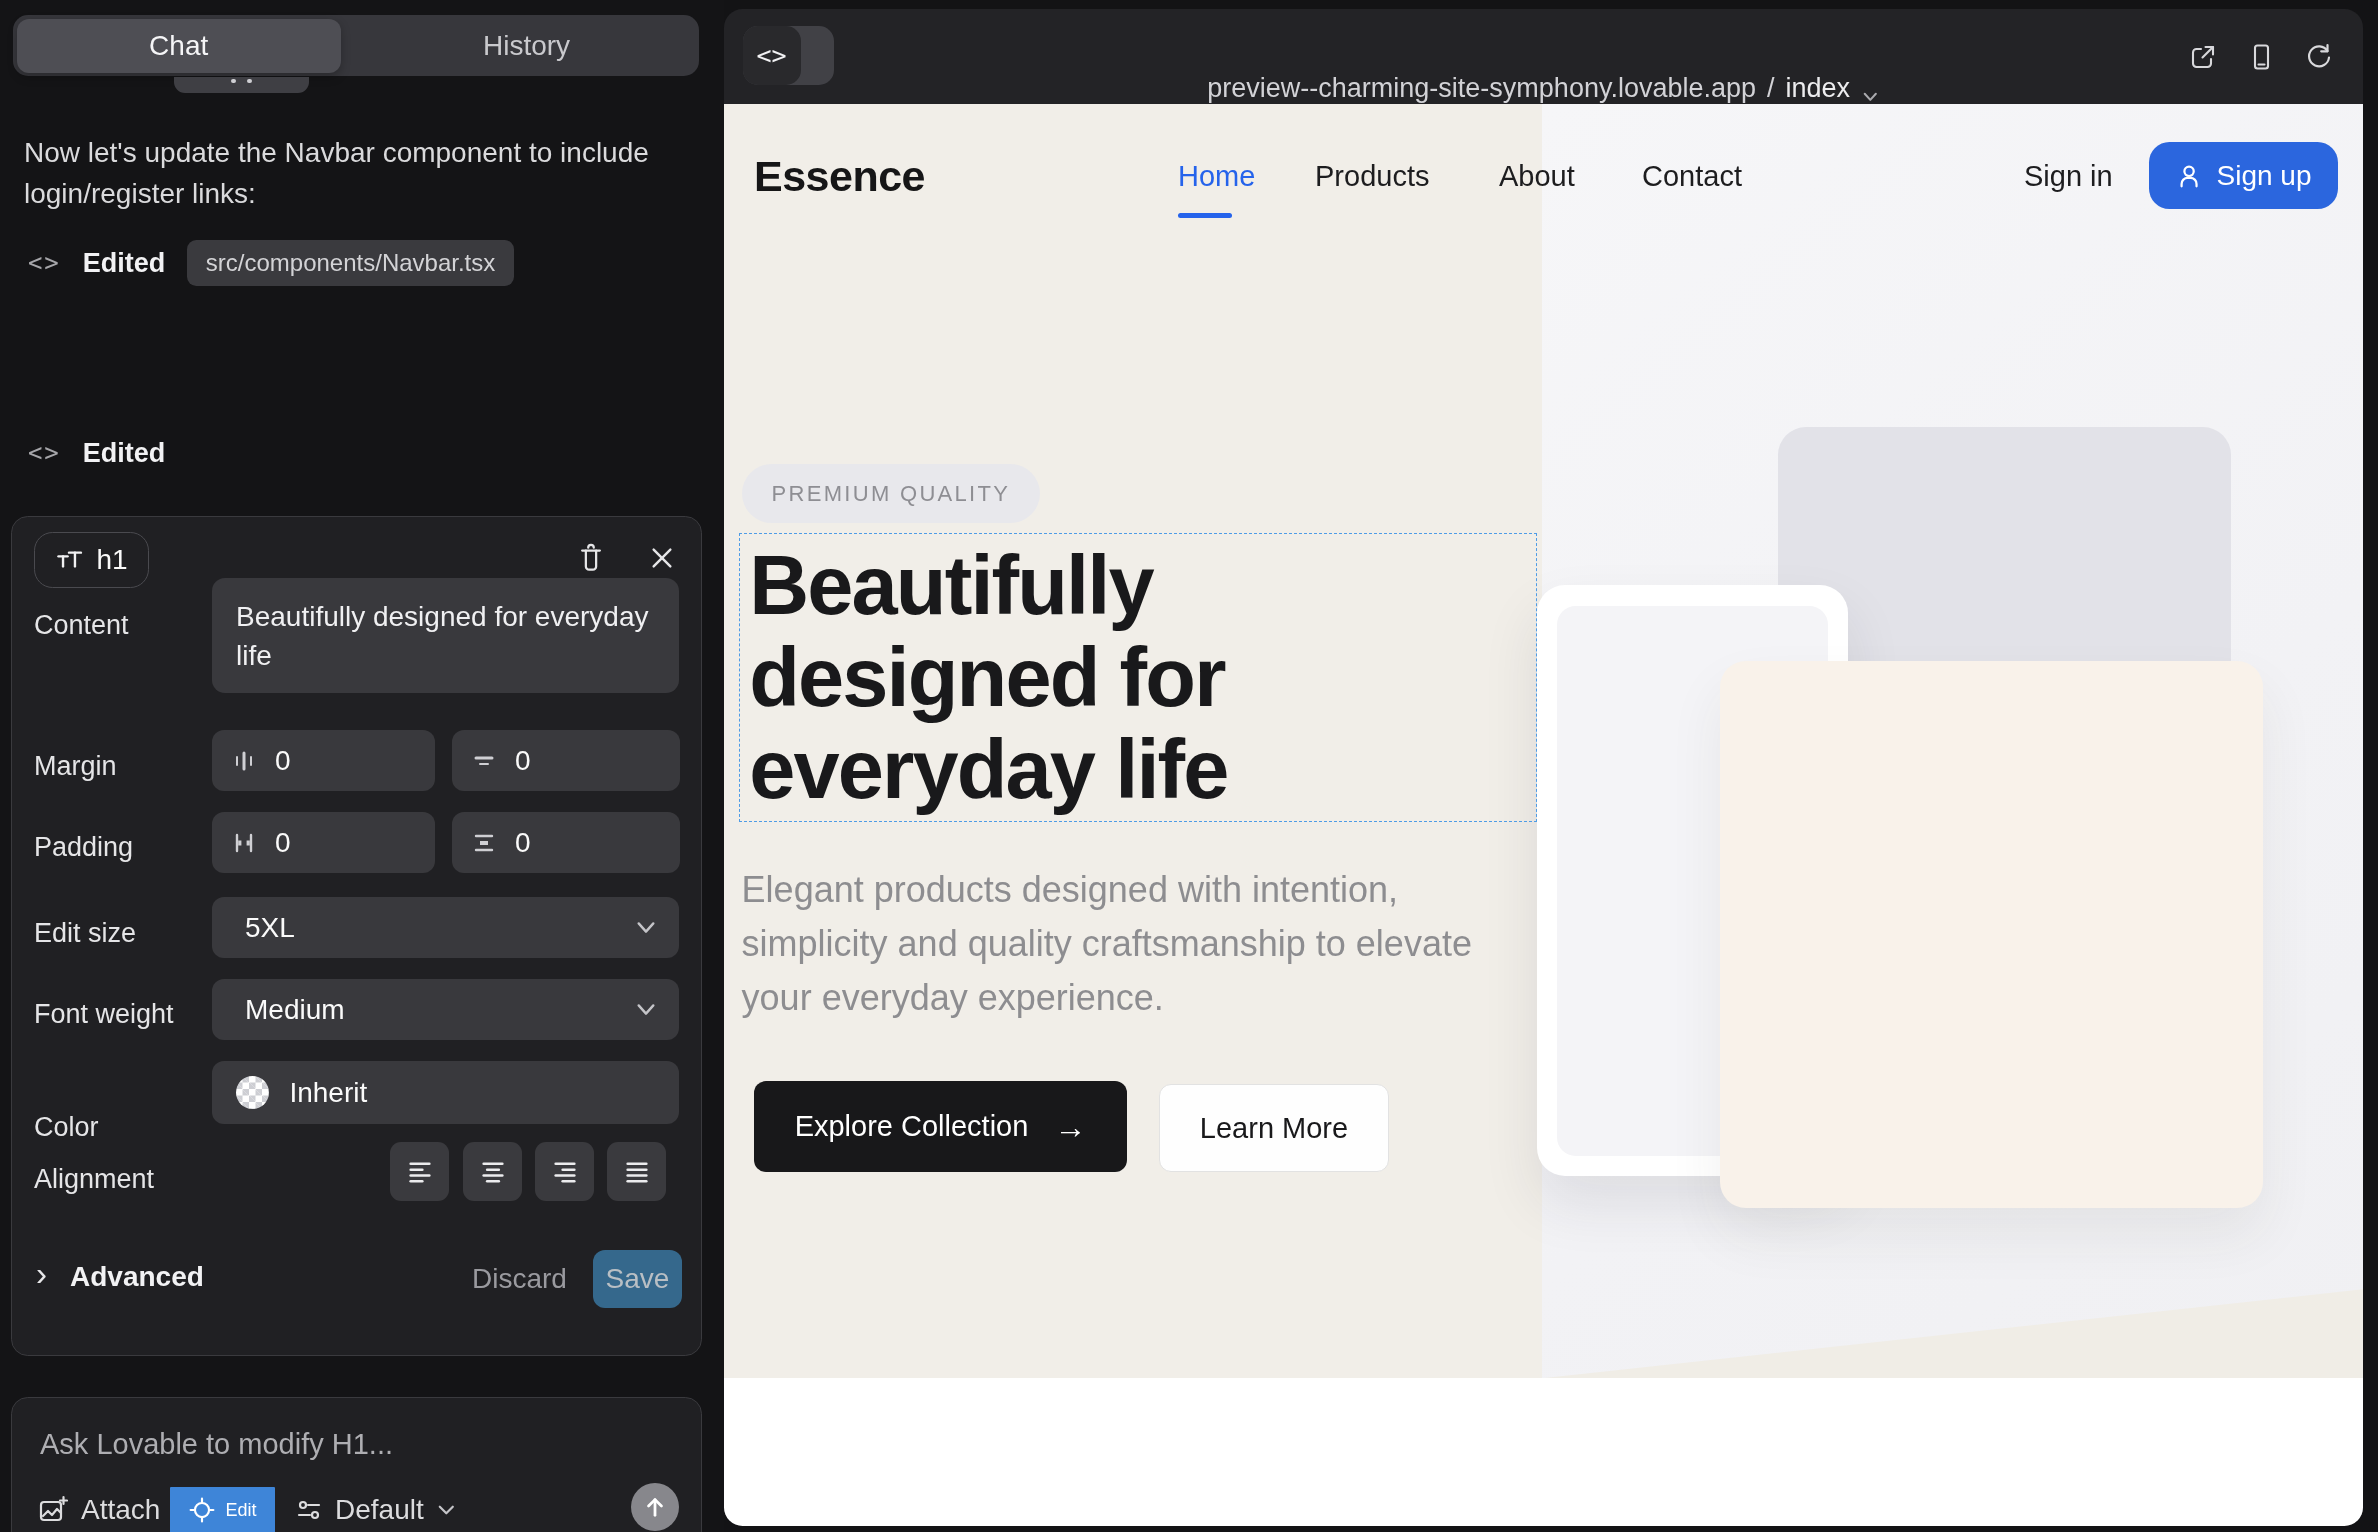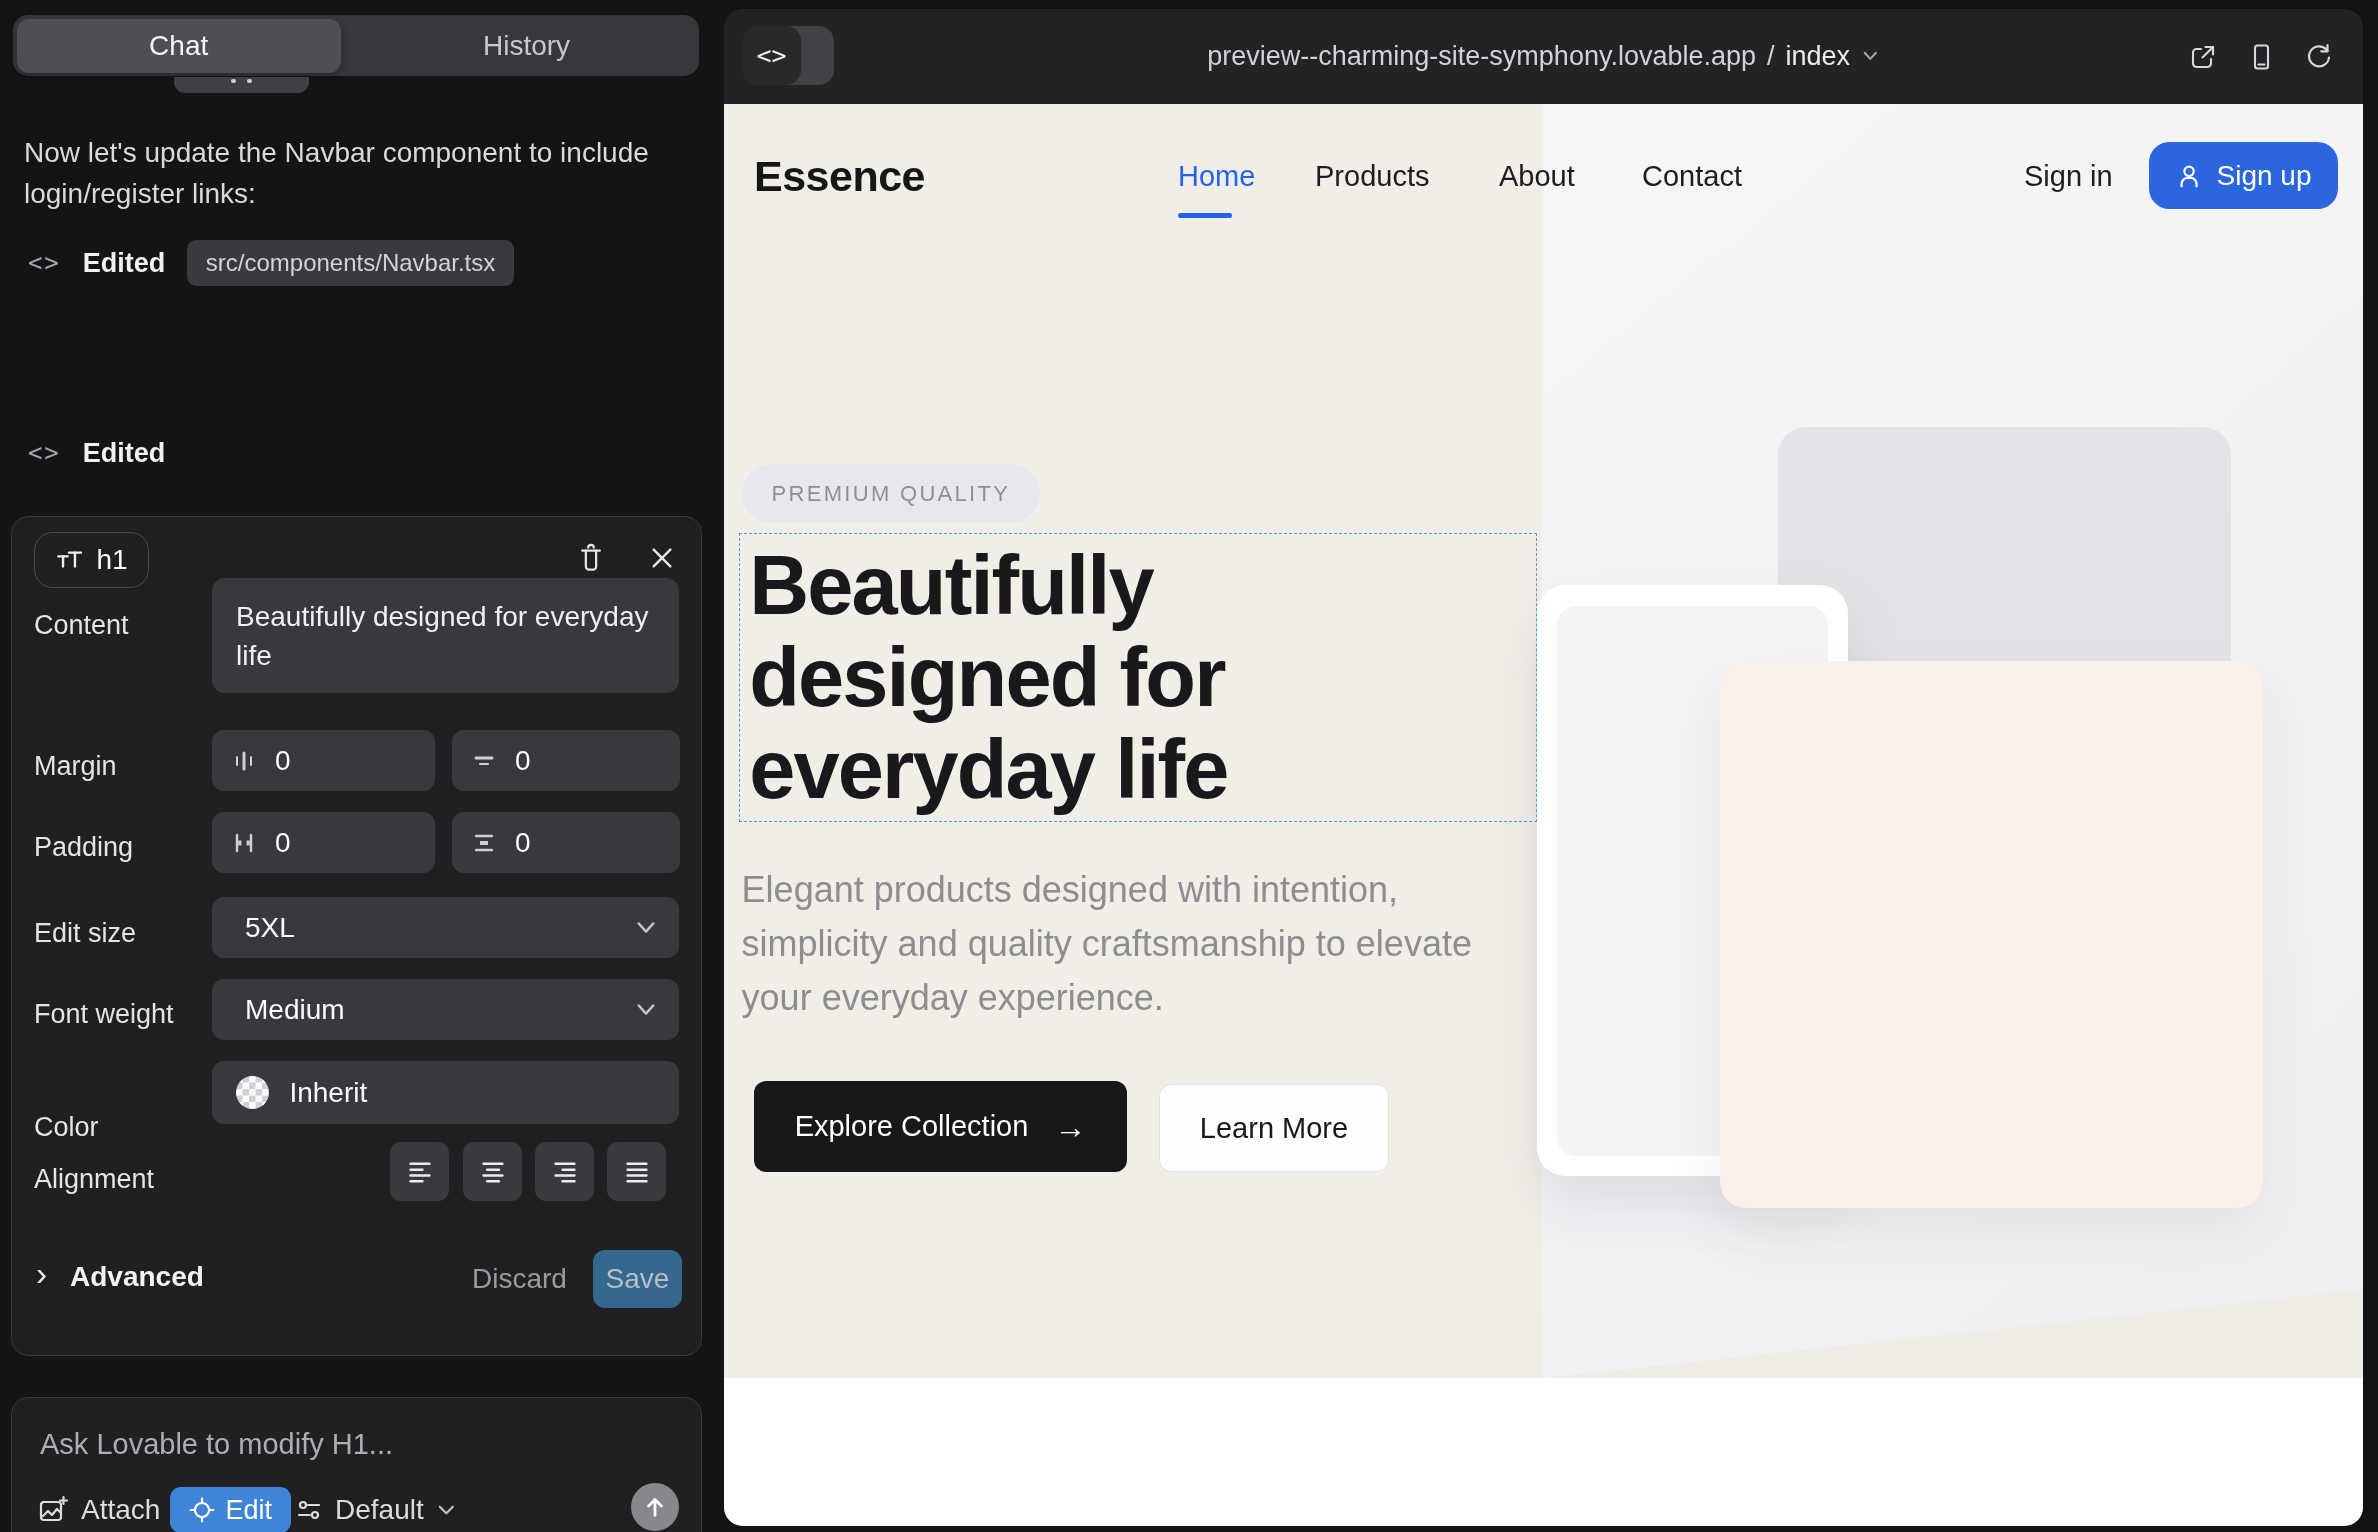--- a/index.html
+++ b/index.html
@@ -46,33 +46,33 @@
   .advanced-chevron { position:absolute; left:24px; top:740px; color:#e8e8ea; font-size:33px; line-height:1; }
   .advanced-label { position:absolute; left:58px; top:744px; color:#f2f2f4; font-size:28px; font-weight:600; }
   .discard-btn { position:absolute; left:460px; top:746px; color:#9a9a9f; font-size:28px; }
   .save-btn { position:absolute; left:581px; top:733px; width:89px; height:58px; background:#35688c; border-radius:12px;
     display:flex; align-items:center; justify-content:center; color:#b9bfc4; font-size:28px; }
 
   
   .composer { position:absolute; left:11px; top:1373px; width:691px; height:152px; background:#202023; border:1.4px solid #3a3a3e; border-radius:16.7px;margin-top:24px; }
   .composer-placeholder { position:absolute; left:28px; top:30px; color:#aeaeb2; font-size:29px; }
   .attach-btn { position:absolute; left:26px; top:89px; height:46px; display:flex; align-items:center; gap:13px; color:#dcdcde; font-size:28px; }
-  .edit-btn { position:absolute; left:158px; top:89px; height:46px; background:#3e85d8; border-radius:11px;
-    display:flex; align-items:center; gap:11px; padding:0 18.6px; color:#ffffff; font-size:27px; }
+  .edit-btn { position:absolute; left:158px; top:89px; height:46px; background:#3e85d8; border-radius:1px;
+    display:flex; align-items:center; gap:11px; padding:0 18.6px; color:#ffffff; font-size:18px; }
   .default-btn { position:absolute; left:284px; top:89px; height:46px; display:flex; align-items:center; gap:13px; color:#dcdcde; font-size:28px; }
   .send-btn { position:absolute; right:22px; top:85px; width:48px; height:48px; background:#87878c; border-radius:50%;
     display:flex; align-items:center; justify-content:center; }
 
   
   .browser { position:absolute; left:724px; top:9.3px; width:1639px; height:1517px; background:#232326; border-radius:18.6px; overflow:hidden; }
   .chrome { position:absolute; left:0; top:0; width:100%; height:95px; }
   .code-toggle { position:absolute; left:18.6px; top:16.7px; width:91px; height:59px; background:#414146; border-radius:15px; }
   .code-toggle-active { position:absolute; left:0; top:0; width:58px; height:59px; background:#29292c; border-radius:15px;
     display:flex; align-items:center; justify-content:center; color:#f2f2f4; font-size:25px; font-family:"DejaVu Sans Mono",monospace; letter-spacing:0; }
-  .url-bar { position:absolute; left:0; top:0; width:100%; height:95px; display:flex; align-items:center; justify-content:center; gap:11px; }
+  .url-bar { position:absolute; left:0; top:0; width:100%; height:95px; display:flex; align-items:flex-end; justify-content:center; gap:11px; }
   .url-host { color:#d2d2d6; font-size:27px; }
   .url-sep { color:#d2d2d6; font-size:27px; }
   .url-path { color:#ececee; font-size:27px; }
   .chrome-icons { position:absolute; right:24px; top:0; height:95px; display:flex; align-items:center; gap:16.7px; }
   .chrome-icon { width:41px; height:41px; display:flex; align-items:center; justify-content:center; }
 
   
   .viewport { position:absolute; left:0; top:95px; width:1639px; height:1422px; background:#ffffff; }
   .hero { position:absolute; left:0; top:0; width:1639px; height:1274px; background:#f1eee8; overflow:hidden; }
   .hero-right { position:absolute; left:818px; top:0; width:821px; height:1274px; background:linear-gradient(140deg,#f6f6f8 0%,#f2f2f5 60%,#f0f0f3 100%); }

